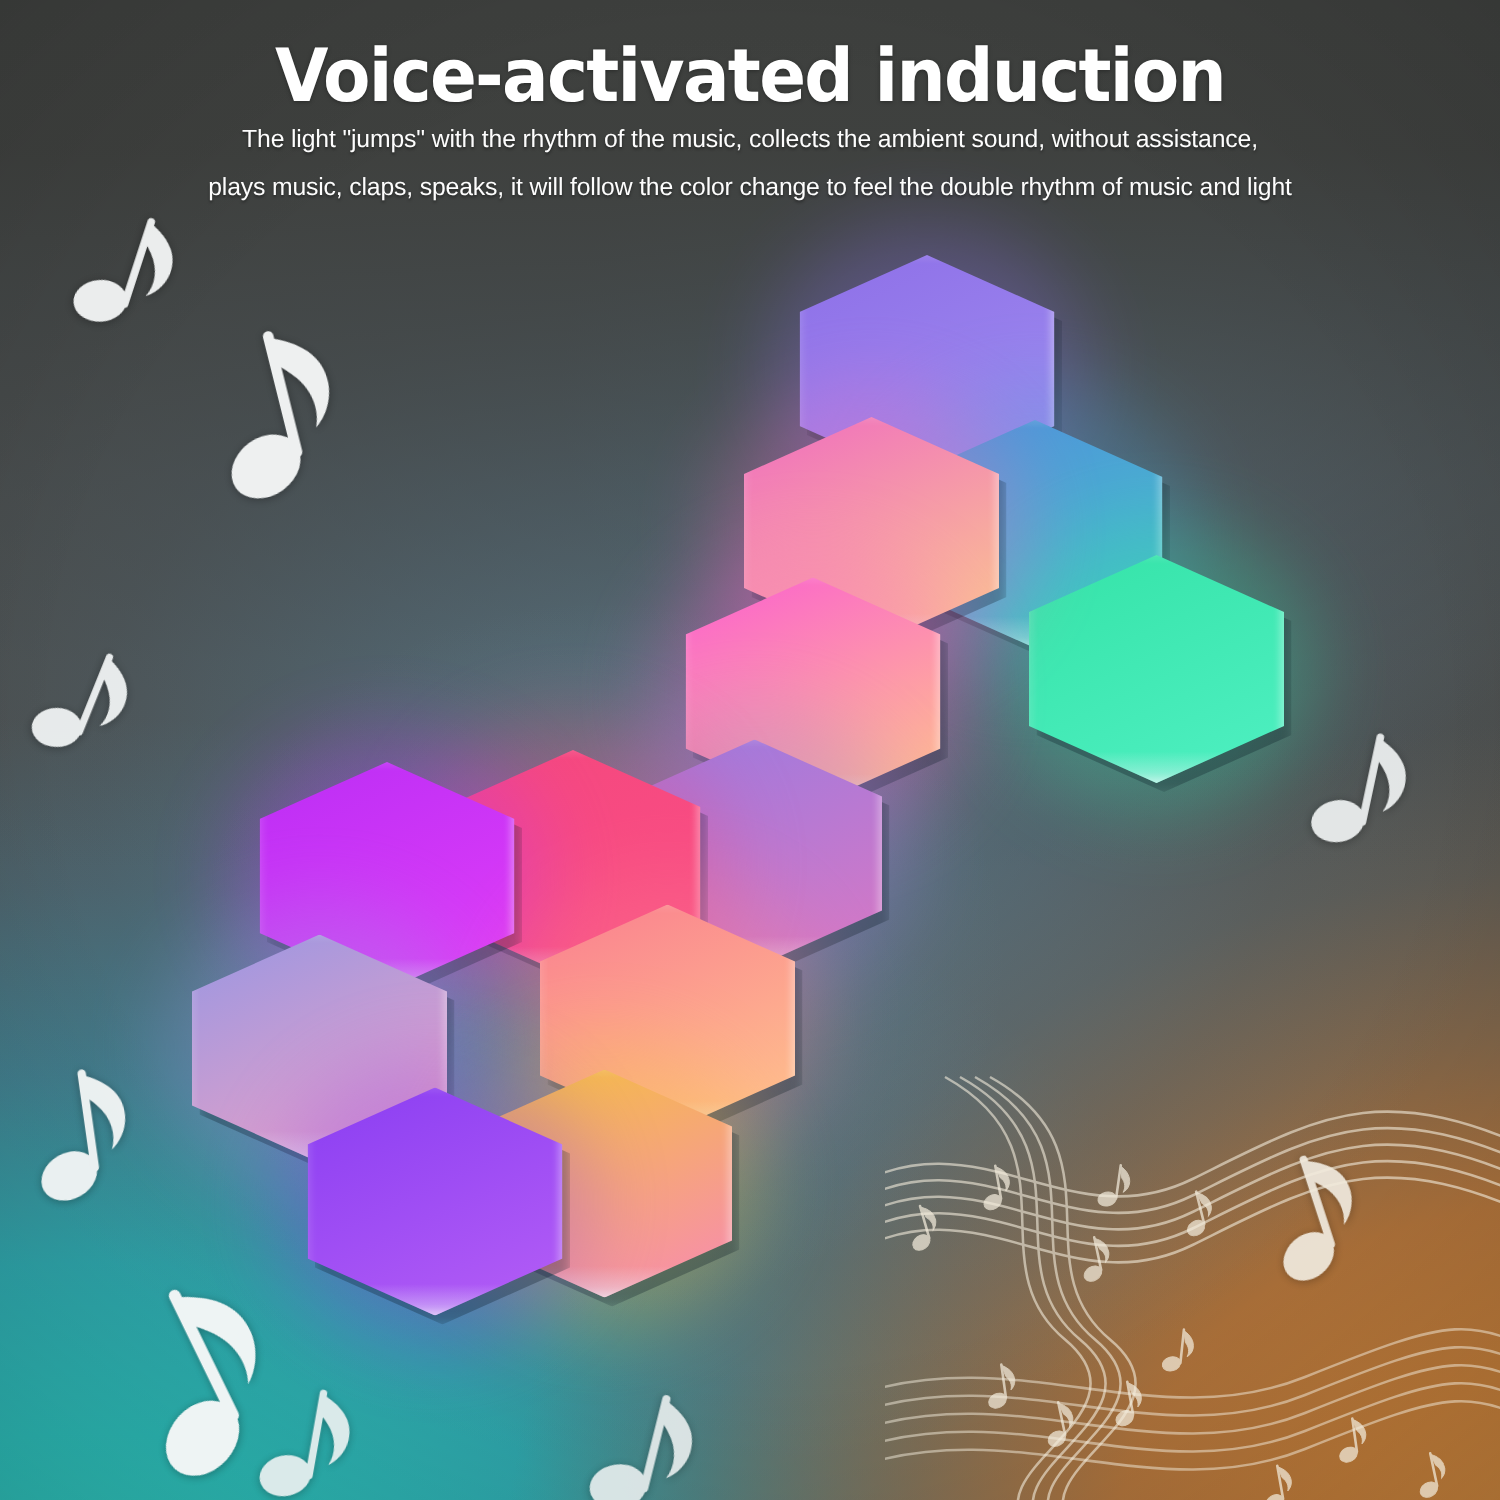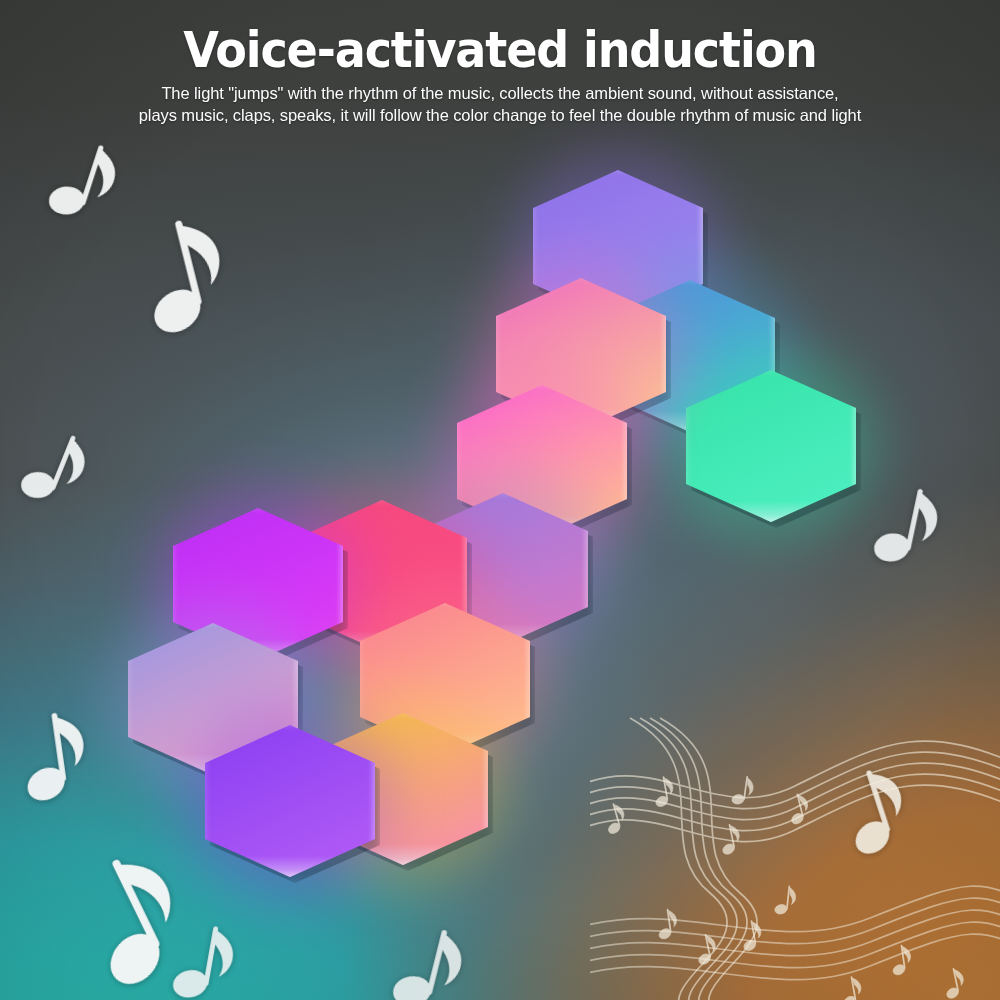--- a/index.html
+++ b/index.html
@@ -89,21 +89,21 @@
     letter-spacing:-1.2px;line-height:1.04;
     transform:scaleX(.94);transform-origin:50% 50%;
     text-shadow:0 1px 3px rgba(0,0,0,.34);
   }
   #subtitle{
     margin:0;padding-top:6px;
     font-size:16.5px;font-weight:400;color:#fdfdfd;
     line-height:1.32;letter-spacing:-.1px;
     text-shadow:0 1px 2px rgba(0,0,0,.42);
   }
-  #subtitle .l2{display:block;}
+  #subtitle .l2{display:block;margin-top:10px;}
 </style>
 </head>
 <body>
 
 <div id="stage">
 
   <div class="bg-base"></div>
   <div class="bg-l" id="bg-teal"></div>
   <div class="bg-l" id="bg-orange"></div>
   <div class="bg-l" id="bg-blue-mid"></div>

